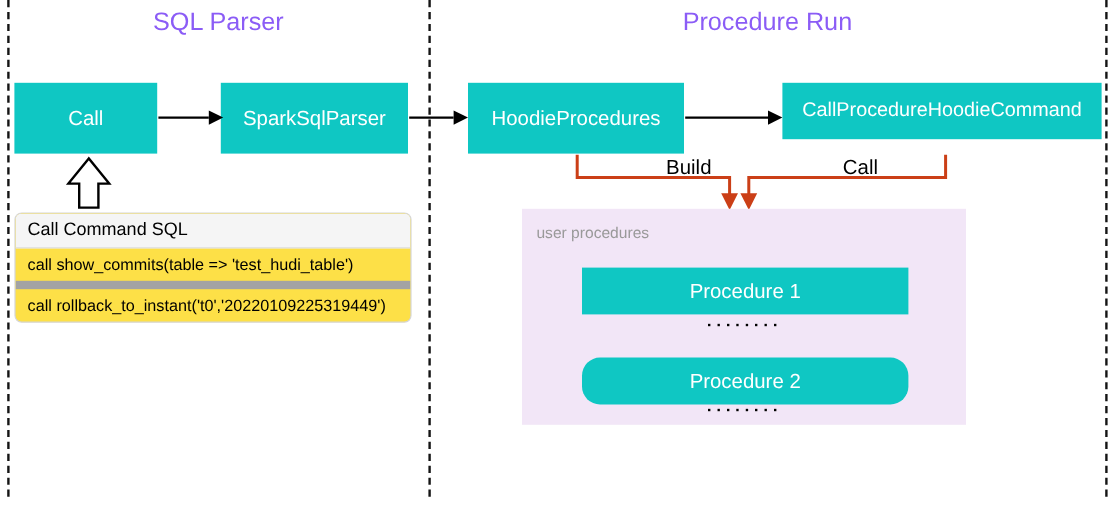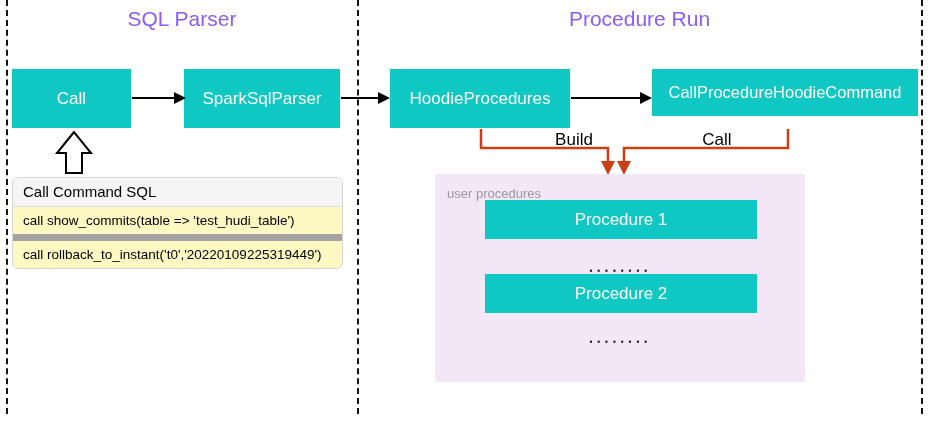--- a/index.html
+++ b/index.html
@@ -10,28 +10,28 @@
 
   .section-title { position:absolute; top:7px; font-size:21px; color:#8b5cf6; text-align:center; }
 
   .node { position:absolute; background:#0FC7C3; color:#ffffff; display:flex; flex-direction:column;
           align-items:center; justify-content:center; text-align:center; font-size:17px; line-height:1.25; }
 
   .svg-overlay { position:absolute; left:0; top:0; pointer-events:none; }
 
   .edge-label { position:absolute; font-size:17px; color:#000; text-align:center; }
 
-  .sql-box { position:absolute; left:12px; top:177px; width:331px; background:#fef9c3;
+  .sql-box { position:absolute; left:12px; top:177px; width:331px; background:#fde047;
              border:1px solid #d6d6d6; border-radius:6px; overflow:hidden; }
   .sql-box-header { background:#f5f5f5; border-bottom:1px solid #dedede; padding:5px 10px 6px 10px;
                     font-size:15px; color:#000; }
   .sql-row { padding:6px 10px; font-size:13.5px; color:#000; white-space:nowrap; }
   .sql-row + .sql-row { border-top:7px solid #a3a3a3; }
 
-  .user-proc-panel { position:absolute; left:435px; top:174px; width:370px; height:208px; background:#F2E6F7; }
+  .user-proc-panel { position:absolute; left:435px; top:174px; width:370px; height:180px; background:#F2E6F7; }
   .user-proc-label { position:absolute; left:12px; top:12px; font-size:13px; color:#999999; }
   .proc-node { position:absolute; left:50px; width:272px; height:39px; background:#0FC7C3; color:#ffffff;
                display:flex; align-items:center; justify-content:center; font-size:17px; }
   .dots-row { position:absolute; left:50px; width:272px; text-align:center; font-size:8px; color:#000;
               letter-spacing:5px; font-weight:bold; }
 </style>
 </head>
 <body>
 
 <div class="canvas">
@@ -82,19 +82,19 @@
   <div class="edge-label" style="left:687px; top:130px; width:60px;">Call</div>
 
   <div class="sql-box">
     <div class="sql-box-header">Call Command SQL</div>
     <div class="sql-row">call show_commits(table =&gt; 'test_hudi_table')</div>
     <div class="sql-row">call rollback_to_instant('t0','20220109225319449')</div>
   </div>
 
   <div class="user-proc-panel">
     <div class="user-proc-label">user procedures</div>
-    <div class="proc-node" style="top:26px;">Procedure 1</div>
+    <div class="proc-node" style="top:49px;">Procedure 1</div>
     <div class="dots-row" style="top:92px;">▪▪▪▪▪▪▪▪</div>
-    <div class="proc-node" style="top:100px;">Procedure 2</div>
+    <div class="proc-node" style="top:124px;border-radius:15px;">Procedure 2</div>
     <div class="dots-row" style="top:163px;">▪▪▪▪▪▪▪▪</div>
   </div>
 
 </div>
 
 </body></html>

